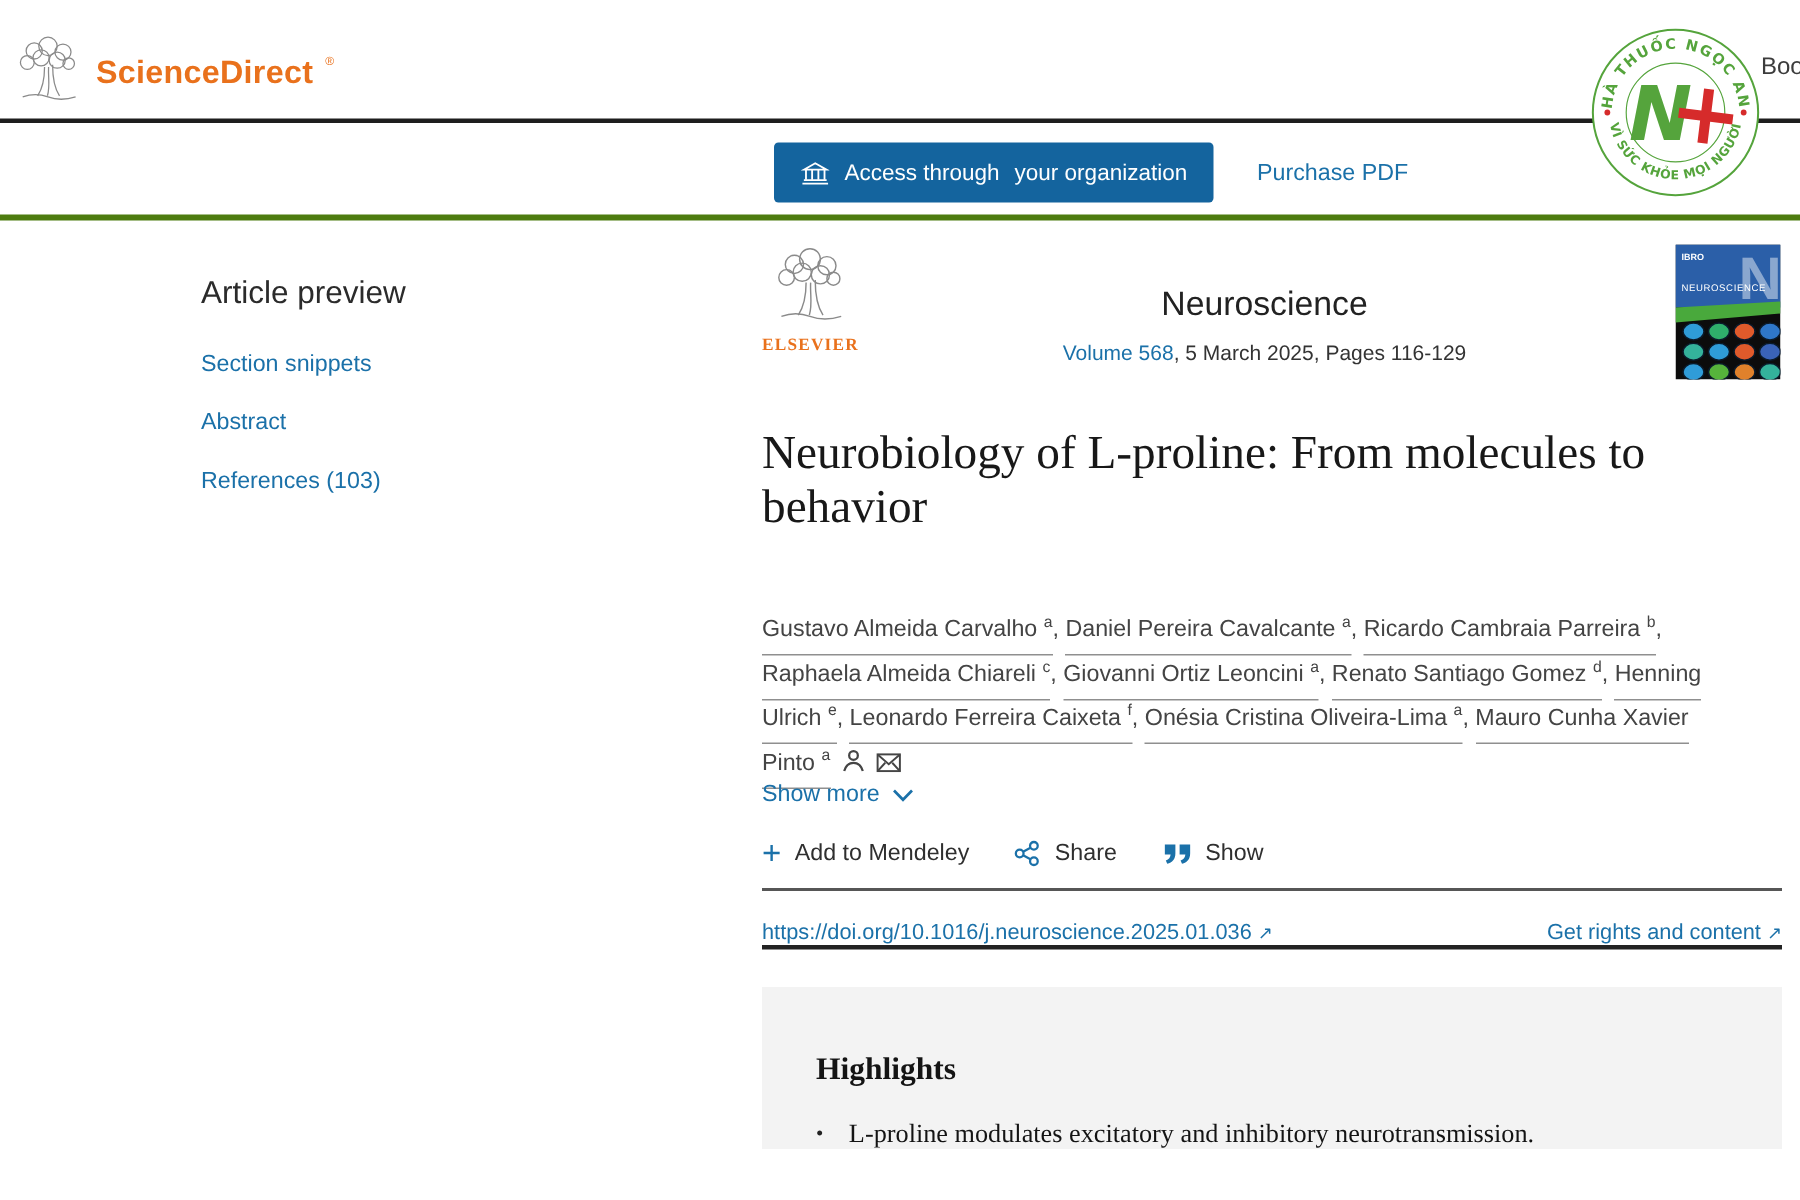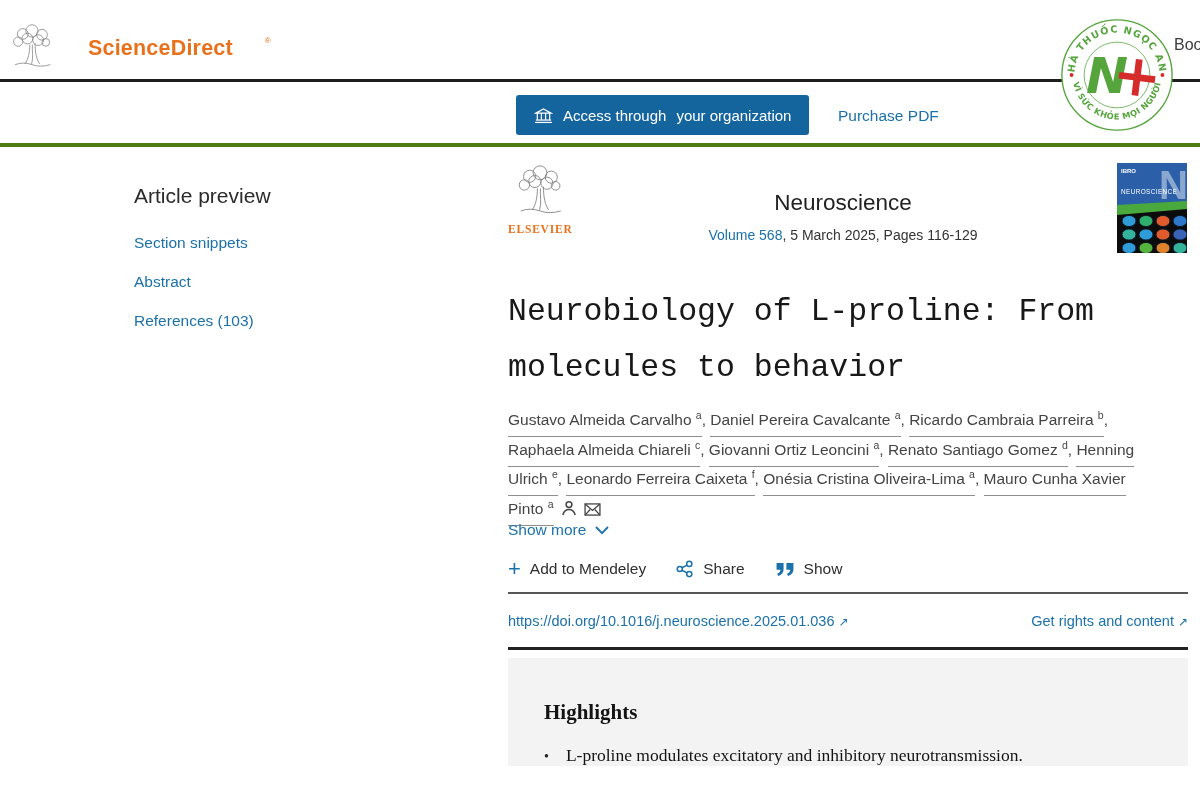--- a/index.html
+++ b/index.html
@@ -8,21 +8,21 @@
   }
   *{box-sizing:border-box}
   html,body{margin:0;padding:0}
   body{width:1200px;height:800px;position:relative;overflow:hidden;background:#fff;
        font-family:"Liberation Sans",sans-serif;color:var(--ink)}
   a{text-decoration:none}
 
   
   .topbar{position:absolute;left:0;top:0;width:1200px;height:82px;background:#fff;
           border-bottom:3px solid #1e1e1e;z-index:1}
-  .brand{position:absolute;left:8px;top:24px;display:flex;align-items:flex-start;gap:32px;cursor:pointer}
+  .brand{position:absolute;left:8px;top:24px;display:flex;align-items:flex-start;gap:8px;cursor:pointer}
   .brand-text{font-size:21.5px;font-weight:600;color:var(--orange);letter-spacing:.2px;margin-top:12px}
   .brand-reg{font-size:8px;color:var(--orange);margin-top:12px}
   .nav-partial{position:absolute;left:1174px;top:36px;font-size:16px;color:#3c3c3c;white-space:nowrap}
 
   
   .toolbar{position:absolute;left:0;top:85px;width:1200px;height:62px;background:#fff;
            border-bottom:4px solid #4d7c0f;z-index:1}
   .access-btn{position:absolute;left:516px;top:10px;height:40px;padding:0 18px;background:var(--btn);
               color:#fff;border:none;border-radius:3px;font-size:15px;display:flex;align-items:center;
               gap:10px;font-family:inherit;cursor:pointer}
@@ -43,39 +43,39 @@
   .banner{position:absolute;left:0;top:162px;width:680px;height:92px}
   .elsevier{position:absolute;left:0;top:2px;width:64px;text-align:center;cursor:pointer;display:block}
   .elsevier-name{font-family:"Liberation Serif",serif;font-size:11.5px;font-weight:700;
                  color:var(--orange);letter-spacing:.8px;display:block;margin-top:1px}
   .jmeta{position:absolute;left:100px;right:110px;top:28px;text-align:center}
   .jname{font-size:22.5px;color:#222;cursor:pointer}
   .jissue{margin-top:11px;font-size:14px;color:#333}
   .jissue a{color:var(--link);cursor:pointer}
   .cover{position:absolute;right:1px;top:1px;width:70px;height:90px;display:block;cursor:pointer}
 
-  .title{position:absolute;left:0;top:284px;width:672px;margin:0;font-family:Liberation Mono, monospace;
-         font-weight:400;font-size:31.5px;line-height:56px;color:#181818}
+  .title{position:absolute;left:0;top:284px;width:672px;margin:0;font-family:Liberation Serif, serif;
+         font-weight:400;font-size:31.5px;line-height:36px;color:#181818}
 
   .authors{position:absolute;left:0;top:403px;width:652px;font-size:15.5px;line-height:25.5px;color:#444}
   .author{cursor:pointer;color:#444}
   .author .u{border-bottom:1px solid #8f8f8f;padding-bottom:8px}
   .author sup{font-size:10.5px}
   .cicons{white-space:nowrap}
   .cicons svg{margin-left:7px;vertical-align:-2px;cursor:pointer}
 
   .show-more{position:absolute;left:0;top:521px;font-size:15.5px;color:var(--link);display:flex;
              align-items:center;gap:9px;cursor:pointer}
 
   .actions{position:absolute;left:0;top:558px;display:flex;align-items:center;gap:30px}
   .action{display:flex;align-items:center;gap:9px;font-size:15.5px;color:#2f2f2f;cursor:pointer}
   .plus-glyph{color:var(--link);font-size:22px;line-height:1;font-weight:400}
 
-  .doi-bar{position:absolute;left:0;top:592px;width:680px;height:58px;border-top:2px solid #565656;
-           border-bottom:3px solid #232323;display:flex;justify-content:space-between;align-items:center}
+  .doi-bar{position:absolute;left:0;top:592px;width:680px;height:41px;border-top:2px solid #565656;
+           border-bottom:3px solid #232323;display:flex;justify-content:space-between;align-items:flex-end}
   .doi,.rights{font-size:14.5px;color:var(--link);cursor:pointer}
   .arr{font-size:12px;margin-left:4px}
 
   .highlights{position:absolute;left:0;top:658px;width:680px;height:108px;background:var(--hl-bg);
               padding:30px 0 0 36px;overflow:hidden}
   .hl-title{font-family:"Liberation Serif",serif;font-size:21px;font-weight:700;color:#141414;margin:12px 0 20px 0}
   .hl-item{display:flex;gap:17px;font-family:"Liberation Serif",serif;font-size:17.5px;color:#141414}
   .hl-bullet{font-size:14px;line-height:23px;color:#222}
 
   

